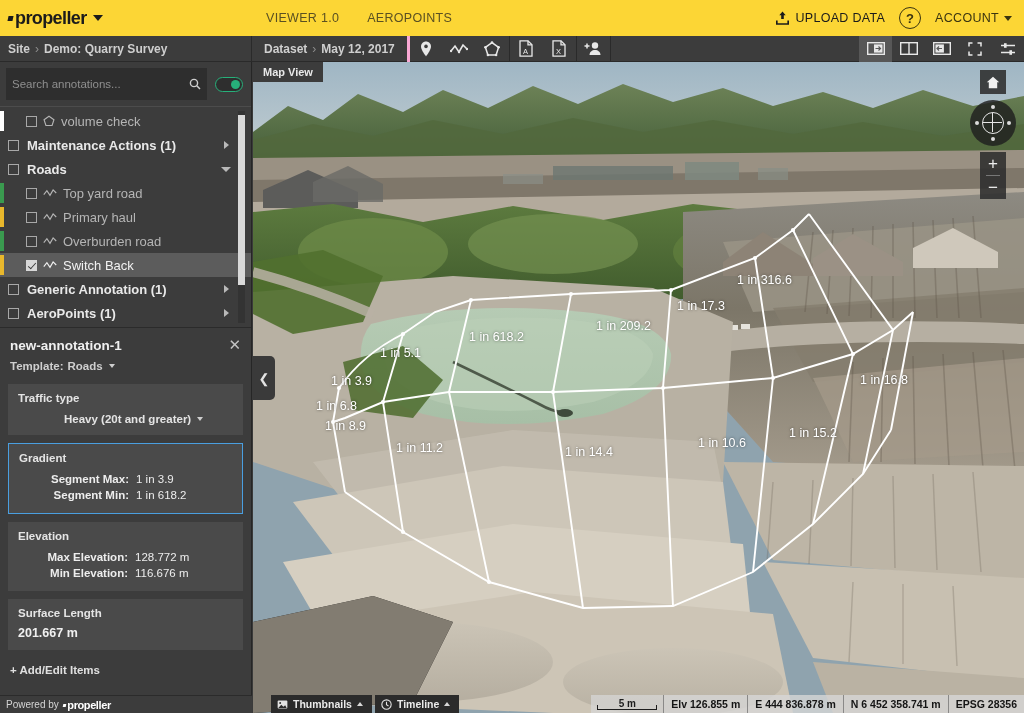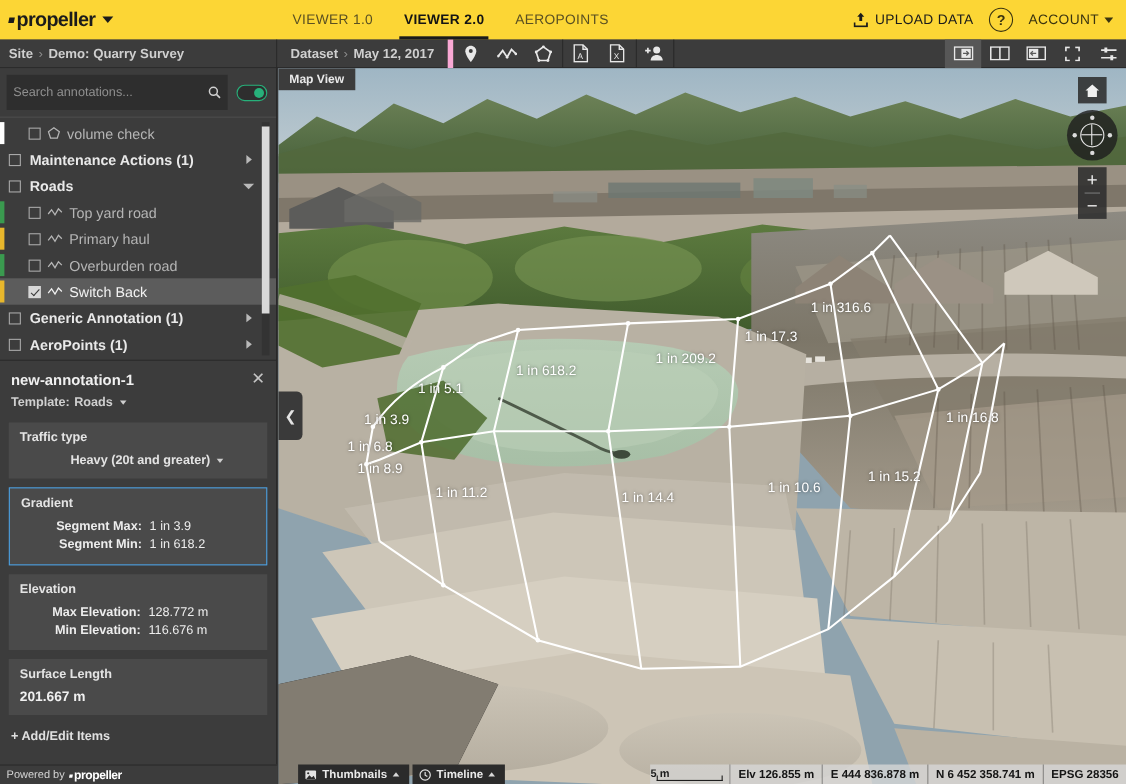--- a/index.html
+++ b/index.html
@@ -79,21 +79,21 @@
   }
   .breadcrumb-site {
     width: 252px; padding-left: 8px; font-size: 12px; font-weight: bold;
     color: #cfcfcf; display: flex; align-items: center; gap: 5px;
     height: 26px; border-right: 1px solid #2a2a2a;
   }
   .bc-sep { color: #8d8d8d; font-weight: normal; }
   .breadcrumb-ds {
     padding: 0 12px; font-size: 12px; font-weight: bold; color: #cfcfcf;
     display: flex; align-items: center; gap: 5px; height: 26px;
-    border-right: 5px solid #f9a8d4;
+    border-right: 3px solid #f9a8d4;
   }
   .tool-group {
     display: flex; align-items: center; height: 26px;
     border-right: 1px solid #2a2a2a;
   }
   .tool-btn {
     width: 33px; height: 26px; display: flex; align-items: center;
     justify-content: center; cursor: pointer;
   }
   .tool-btn.sel { background: #575757; }
@@ -307,21 +307,21 @@
   }
   .bb-right {
     margin-left: auto; display: flex; align-items: center; height: 18px;
   }
   .scalebar {
     display: flex; align-items: flex-end; justify-content: center;
     color: #1d1d1d; font-weight: bold; font-size: 10px;
     width: 72px; position: relative; height: 18px;
     background: rgba(215,215,215,0.72);
   }
-  .scalebar .lab { position: absolute; top: 3px; left: 0; right: 0; text-align: left; }
+  .scalebar .lab { position: absolute; top: 3px; left: 0; right: 0; text-align: center; }
   .scalebar .bar {
     position: absolute; bottom: 3px; left: 6px; right: 6px; height: 5px;
     border-left: 1.5px solid #1d1d1d; border-right: 1.5px solid #1d1d1d;
     border-bottom: 1.5px solid #1d1d1d;
   }
   .coord {
     background: rgba(215,215,215,0.78); color: #151515; font-weight: bold;
     height: 18px; display: flex; align-items: center; padding: 0 7px;
     border-left: 1px solid rgba(90,90,90,0.6); font-size: 10.5px;
   }
@@ -336,21 +336,20 @@
   <div class="topnav">
     <div class="logo-wrap">
       <span class="logo-text">
           <span class="logo-sq"></span>
           <span>propeller</span>
         </span>
       <span class="caret-d"></span>
     </div>
     <div class="topnav-tabs">
       <div class="topnav-tab">VIEWER 1.0</div>
-      <div class="topnav-tab active">VIEWER 2.0</div>
       <div class="topnav-tab">AEROPOINTS</div>
     </div>
     <div class="topnav-right">
       <div class="upload-btn">
         <span>
           <svg width="13" height="14" viewBox="0 0 13 14">
               <path d="M6.5 0.5 L3.3 4.2 H5.2 V8 H7.8 V4.2 H9.7 Z" fill="#1b1b1b"></path>
               <path d="M0.8 9.5 V13 H12.2 V9.5" stroke="#1b1b1b" stroke-width="1.7" fill="none"></path>
             </svg>
         </span>

